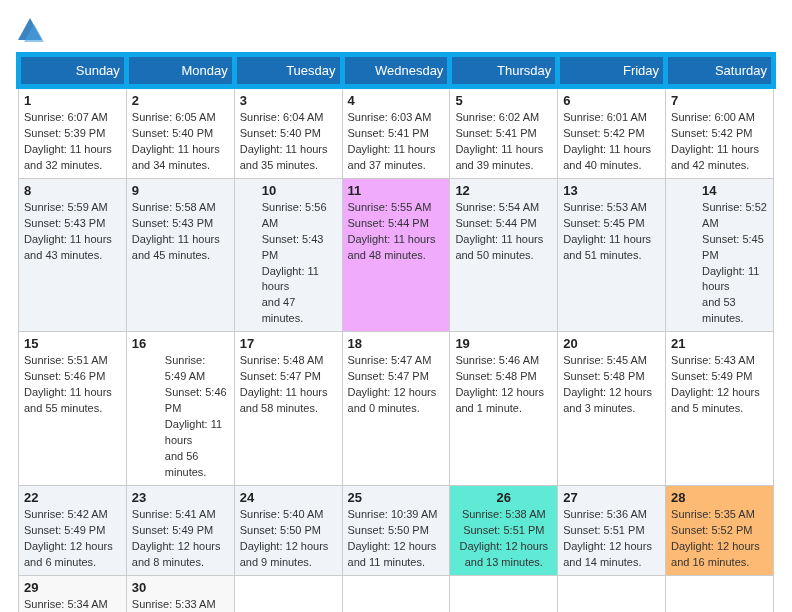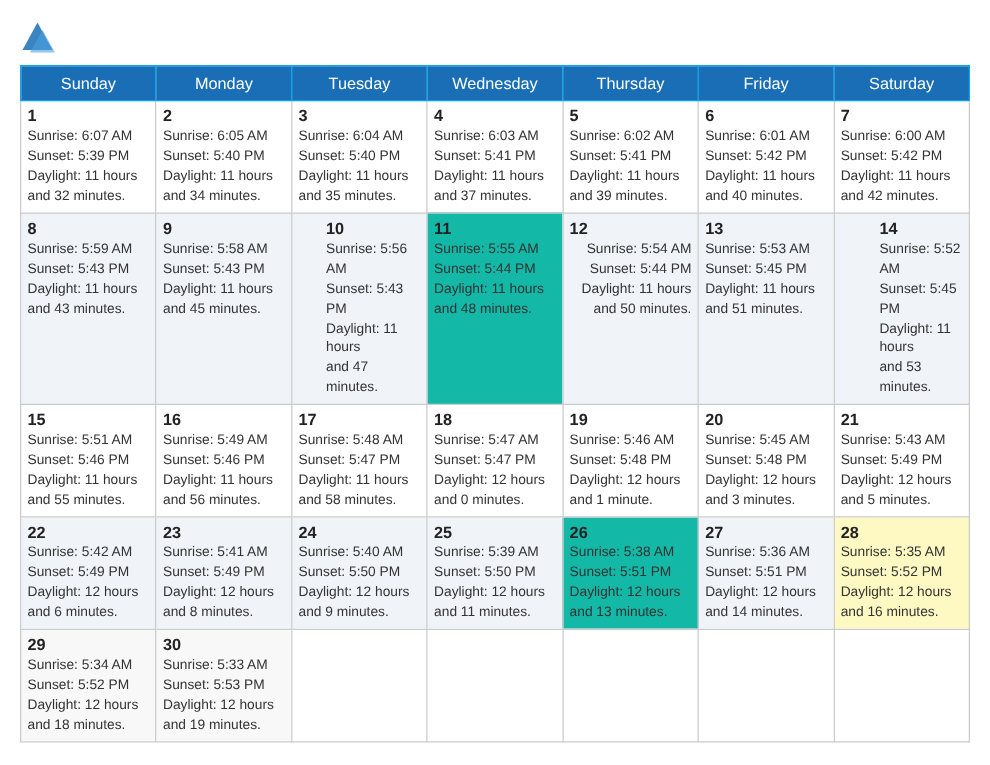--- a/index.html
+++ b/index.html
@@ -43,24 +43,24 @@
     }
     .calendar {
       width: 100%;
       border-collapse: collapse;
       font-size: 11px;
     }
     .calendar th {
       background: #1a6eb5;
       color: #fff;
       padding: 6px 4px;
-      text-align: center;
+      text-align: right;
       font-size: 13px;
       font-weight: normal;
-      border: 1px solid #0ea5e9;
+      border: 5px solid #0ea5e9;
     }
     .calendar td {
       border: 1px solid #ccc;
       vertical-align: top;
       padding: 4px 5px;
       width: calc(100% / 7);
       min-height: 80px;
       background: #fff;
     }
     .calendar tr:nth-child(even) td {
@@ -186,30 +186,30 @@
 Daylight: 11 hours
 and 45 minutes.</div>
         </td>
         <td style="background: rgb(240, 244, 249); padding-left: 27px;">
           <span class="day-num">10</span>
           <div class="day-info" style="white-space: pre-line;">Sunrise: 5:56 AM
 Sunset: 5:43 PM
 Daylight: 11 hours
 and 47 minutes.</div>
         </td>
-        <td style="background: #14b8a6;">
+        <td style="background: #f0abfc;">
           <span class="day-num">11</span>
           <div class="day-info" style="white-space: pre-line;">Sunrise: 5:55 AM
 Sunset: 5:44 PM
 Daylight: 11 hours
 and 48 minutes.</div>
         </td>
         <td style="background: rgb(240, 244, 249);">
           <span class="day-num">12</span>
-          <div class="day-info" style="white-space: pre-line; text-align: right;">Sunrise: 5:54 AM
+          <div class="day-info" style="white-space: pre-line;">Sunrise: 5:54 AM
 Sunset: 5:44 PM
 Daylight: 11 hours
 and 50 minutes.</div>
         </td>
         <td style="background: rgb(240, 244, 249); margin-left: 37px;">
           <span class="day-num">13</span>
           <div class="day-info" style="white-space: pre-line;">Sunrise: 5:53 AM
 Sunset: 5:45 PM
 Daylight: 11 hours
 and 51 minutes.</div>
@@ -225,21 +225,21 @@
       <tr>
         <td>
           <span class="day-num">15</span>
           <div class="day-info" style="white-space: pre-line;">Sunrise: 5:51 AM
 Sunset: 5:46 PM
 Daylight: 11 hours
 and 55 minutes.</div>
         </td>
         <td>
           <span class="day-num">16</span>
-          <div class="day-info" style="white-space: pre-line;">Sunrise: 5:49 AM
+          <div class="day-info" style="white-space: pre-line; margin-left: 33px;">Sunrise: 5:49 AM
 Sunset: 5:46 PM
 Daylight: 11 hours
 and 56 minutes.</div>
         </td>
         <td>
           <span class="day-num">17</span>
           <div class="day-info" style="white-space: pre-line;">Sunrise: 5:48 AM
 Sunset: 5:47 PM
 Daylight: 11 hours
 and 58 minutes.</div>
@@ -290,40 +290,40 @@
         </td>
         <td style="background: rgb(240, 244, 249);">
           <span class="day-num">24</span>
           <div class="day-info" style="white-space: pre-line;">Sunrise: 5:40 AM
 Sunset: 5:50 PM
 Daylight: 12 hours
 and 9 minutes.</div>
         </td>
         <td style="background: rgb(240, 244, 249);">
           <span class="day-num">25</span>
-          <div class="day-info" style="white-space: pre-line;">Sunrise: 5:39 AM
+          <div class="day-info" style="white-space: pre-line;">Sunrise: 10:39 AM
 Sunset: 5:50 PM
 Daylight: 12 hours
 and 11 minutes.</div>
         </td>
-        <td style="background: #14b8a6;">
+        <td style="background: #5eead4; text-align: center;">
           <span class="day-num">26</span>
           <div class="day-info" style="white-space: pre-line;">Sunrise: 5:38 AM
 Sunset: 5:51 PM
 Daylight: 12 hours
 and 13 minutes.</div>
         </td>
         <td style="background: rgb(240, 244, 249);">
           <span class="day-num">27</span>
           <div class="day-info" style="white-space: pre-line;">Sunrise: 5:36 AM
 Sunset: 5:51 PM
 Daylight: 12 hours
 and 14 minutes.</div>
         </td>
-        <td style="background: #fef9c3;">
+        <td style="background: #fdba74;">
           <span class="day-num">28</span>
           <div class="day-info" style="white-space: pre-line;">Sunrise: 5:35 AM
 Sunset: 5:52 PM
 Daylight: 12 hours
 and 16 minutes.</div>
         </td>
       </tr>
       <tr>
         <td>
           <span class="day-num">29</span>

